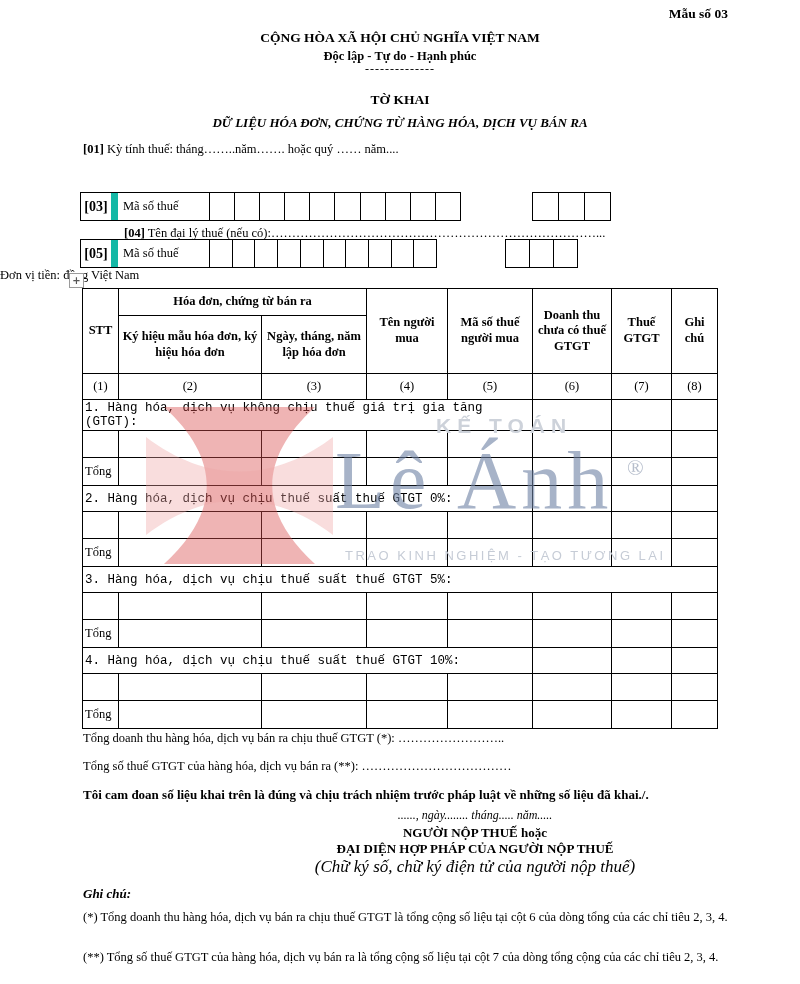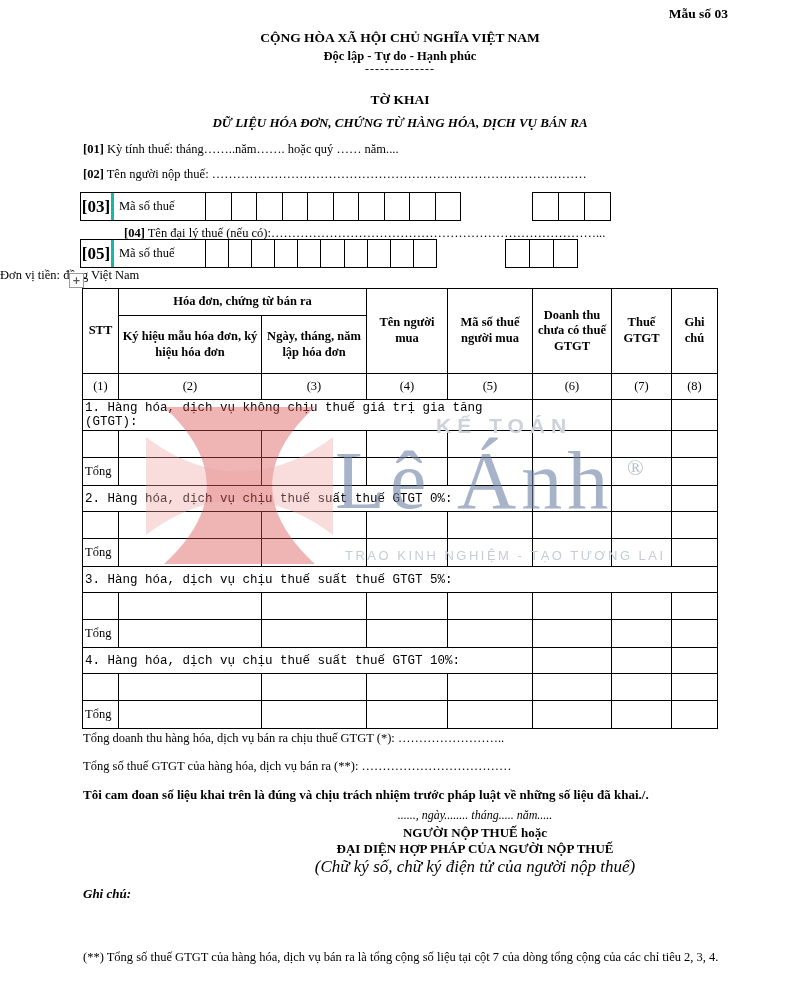--- a/index.html
+++ b/index.html
@@ -14,21 +14,21 @@
   .nat .country{font-weight:bold;font-size:13.5px;}
   .nat .motto{font-weight:bold;font-size:12.5px;margin-top:3px;}
   .nat .divider{font-size:12px;letter-spacing:1px;line-height:10px;}
   .doc-title{top:92px;left:0;width:800px;text-align:center;font-weight:bold;font-size:13.5px;}
   .doc-subtitle{top:115px;left:0;width:800px;text-align:center;font-weight:bold;font-size:13px;font-style:italic;}
 
   
   .fline{left:83px;font-size:12.5px;}
   .fline .fnum{font-weight:bold;}
   .mst-row{display:flex;border:1px solid #000;height:29px;box-sizing:border-box;align-items:stretch;background:transparent;}
-  .mst-row .fnum-cell{width:30px;border-right:3px solid #14b8a6;display:flex;align-items:center;justify-content:center;font-weight:bold;font-size:17px;}
+  .mst-row .fnum-cell{width:30px;border-right:7px solid #14b8a6;display:flex;align-items:center;justify-content:center;font-weight:bold;font-size:14px;}
   .mst-row .mst-label{width:86px;display:flex;align-items:center;padding-left:5px;font-size:12.5px;}
   .mst-boxes{display:flex;flex:1;}
   .mst-boxes .cellbox{flex:1;border-left:1px solid #000;}
   .chk-group{display:flex;border:1px solid #000;height:29px;box-sizing:border-box;}
   .chk-group .cellbox{flex:1;}
   .chk-group .cellbox + .cellbox{border-left:1px solid #000;}
 
   .currency{top:268px;left:0;right:83px;text-align:left;font-size:12.5px;}
 
   
@@ -84,24 +84,20 @@
     <div class="divider">--------------</div>
   </div>
   <div class="abs doc-title">TỜ KHAI</div>
   <div class="abs doc-subtitle">DỮ LIỆU HÓA ĐƠN, CHỨNG TỪ HÀNG HÓA, DỊCH VỤ BÁN RA</div>
 
   <div class="abs fline nowrap" style="top:142px;width:600px;">
     <span class="fnum">[01]</span>
     <span>Kỳ tính thuế: tháng……..năm……. hoặc quý …… năm....</span>
   </div>
 
-  <div class="abs fline nowrap" style="top:167px;width:583px;">
-    <span class="fnum">[02]</span>
-    <span>Tên người nộp thuế: ………………………………………………………………………………</span>
-  </div>
 
   <div class="abs mst-row" style="top:192px;left:80px;width:381px;">
     <div class="fnum-cell">[03]</div>
     <div class="mst-label">Mã số thuế</div>
     <div class="mst-boxes">
       <div class="cellbox"></div>
     <div class="cellbox"></div>
         <div class="cellbox"></div>
         <div class="cellbox"></div>
         <div class="cellbox"></div>
@@ -308,15 +304,16 @@
   <div class="abs fline commit" style="width:680px;">Tôi cam đoan số liệu khai trên là đúng và chịu trách nhiệm trước pháp luật về những số liệu đã khai./.</div>
 
   <div class="abs sig">
     <div class="date">......, ngày........ tháng..... năm.....</div>
     <div class="who1">NGƯỜI NỘP THUẾ hoặc</div>
     <div class="who2">ĐẠI DIỆN HỢP PHÁP CỦA NGƯỜI NỘP THUẾ</div>
     <div class="how">(Chữ ký số, chữ ký điện tử của người nộp thuế)</div>
   </div>
 
   <div class="abs fline ghichu-h">Ghi chú:</div>
+  <div class="abs note note1">(*) Tổng doanh thu hàng hóa, dịch vụ bán ra chịu thuế GTGT là tổng cộng số liệu tại cột 6 của dòng tổng của các chỉ tiêu 2, 3, 4.</div>
   <div class="abs note note2">(**) Tổng số thuế GTGT của hàng hóa, dịch vụ bán ra là tổng cộng số liệu tại cột 7 của dòng tổng cộng của các chỉ tiêu 2, 3, 4.</div>
 
 </div>
 
 </body></html>

